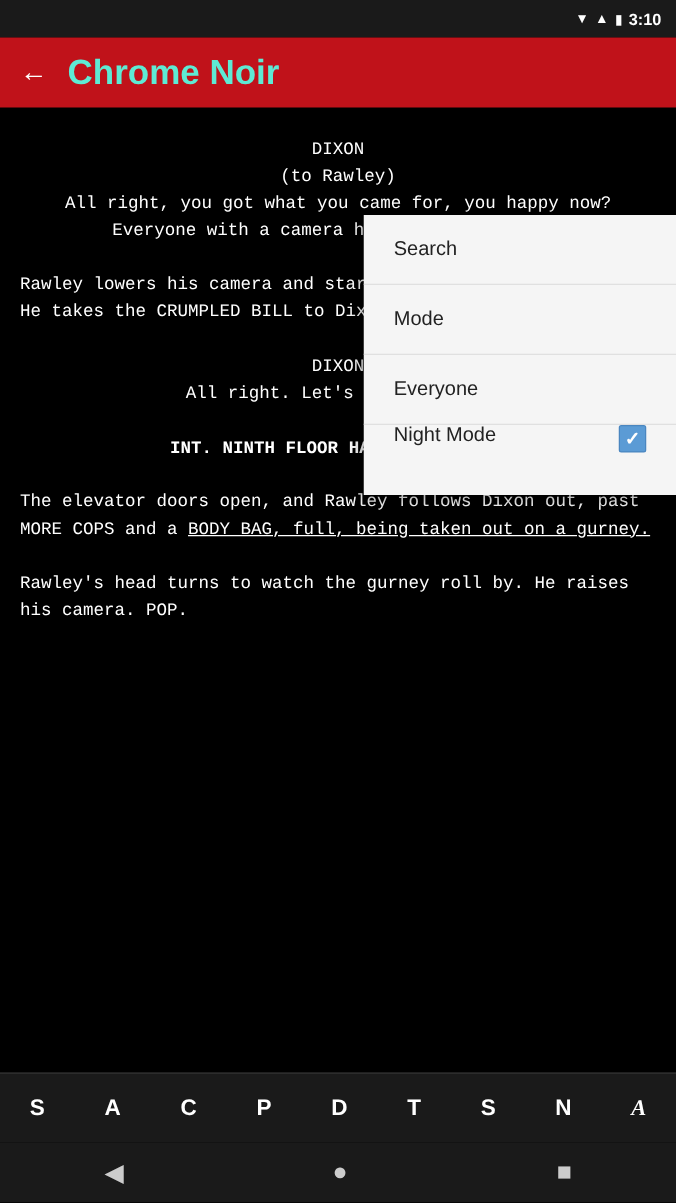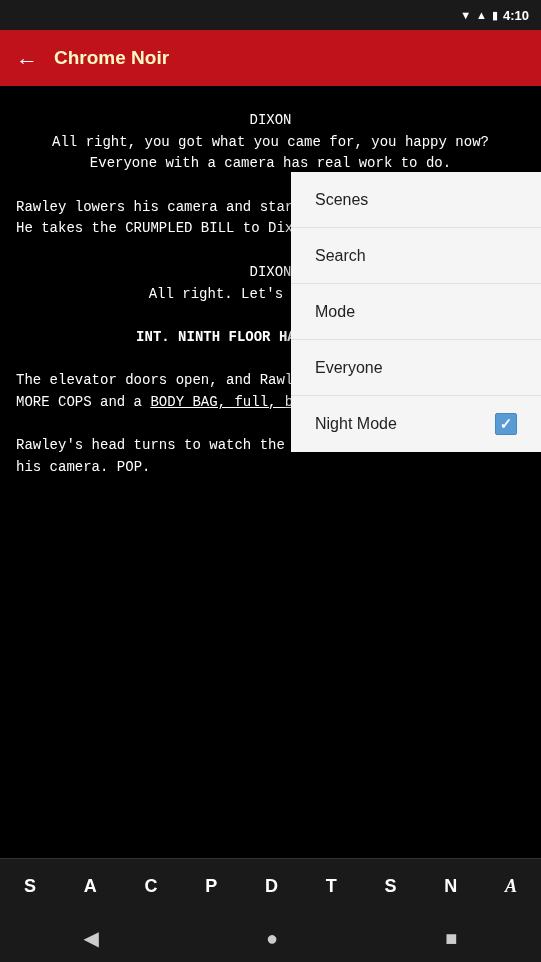--- a/index.html
+++ b/index.html
@@ -50,22 +50,22 @@
       position: relative;
       z-index: 10;
     }
     .back-btn {
       color: #fff;
       font-size: 22px;
       cursor: pointer;
       margin-right: 16px;
     }
     .app-title {
-      color: #fef9c3;
-      font-size: 19px;
+      color: #5eead4;
+      font-size: 28px;
       font-family: sans-serif;
       font-weight: bold;
     }
 
     
     .main-content {
       width: 100%;
       height: calc(962px - 30px - 56px - 56px - 48px);
       background: #000;
       padding: 24px 16px;
@@ -109,21 +109,21 @@
       font-family: sans-serif;
       font-size: 16px;
       color: #222;
       position: relative;
     }
     .dropdown-item:last-child {
       border-bottom: none;
     }
     .dropdown-item.night-mode-item {
       display: flex;
-      align-items: center;
+      align-items: flex-start;
       justify-content: space-between;
     }
     .checkbox {
       width: 22px;
       height: 22px;
       background: #5b9bd5;
       border: 1px solid #4a86c0;
       display: flex;
       align-items: center;
       justify-content: center;
@@ -180,50 +180,48 @@
     }
   </style>
 </head>
 <body>
 
 <div class="status-bar">
   <div class="status-bar-icons">
     <span class="status-icon">▼</span>
     <span class="status-icon">▲</span>
     <span class="status-icon">▮</span>
-    <span class="status-time">4:10</span>
+    <span class="status-time">3:10</span>
   </div>
 </div>
 
 <div class="app-bar">
   <span class="back-btn">←</span>
   <span class="app-title">Chrome Noir</span>
 </div>
 
 <div class="main-content">
   <div class="screenplay-text">
     <p class="screenplay-center">DIXON</p>
+    <p class="screenplay-center">(to Rawley)</p>
     <p class="screenplay-center">All right, you got what you came for, you happy now? Everyone with a camera has real work to do.</p>
     <br>
     <p>Rawley lowers his camera and stares at the mechanical body. He takes the CRUMPLED BILL to Dixon's hand and pockets it.</p>
     <br>
     <p class="screenplay-center">DIXON</p>
     <p class="screenplay-center">All right. Let's go upstairs.</p>
     <br>
     <p class="screenplay-center scene-heading">INT. NINTH FLOOR HALLWAY - NIGHT</p>
     <br>
     <p><span style="text-decoration: none;" id="p6">The elevator doors open, and Rawley follows Dixon out, past MORE COPS and a <span style="text-decoration:underline;">BODY BAG, full, being taken out on a gurney.</span></span></p>
     <br>
     <p><span id="p7">Rawley's head turns to watch the gurney roll by. He raises his camera. <span style="text-align:right;">POP.</span></span></p>
   </div>
 
   <div class="dropdown-overlay">
-    <div class="dropdown-item">
-      <span>Scenes</span>
-    </div>
     <div class="dropdown-item">
       <span>Search</span>
     </div>
     <div class="dropdown-item">
       <span>Mode</span>
     </div>
     <div class="dropdown-item">
       <span>Everyone</span>
     </div>
     <div class="dropdown-item night-mode-item">

